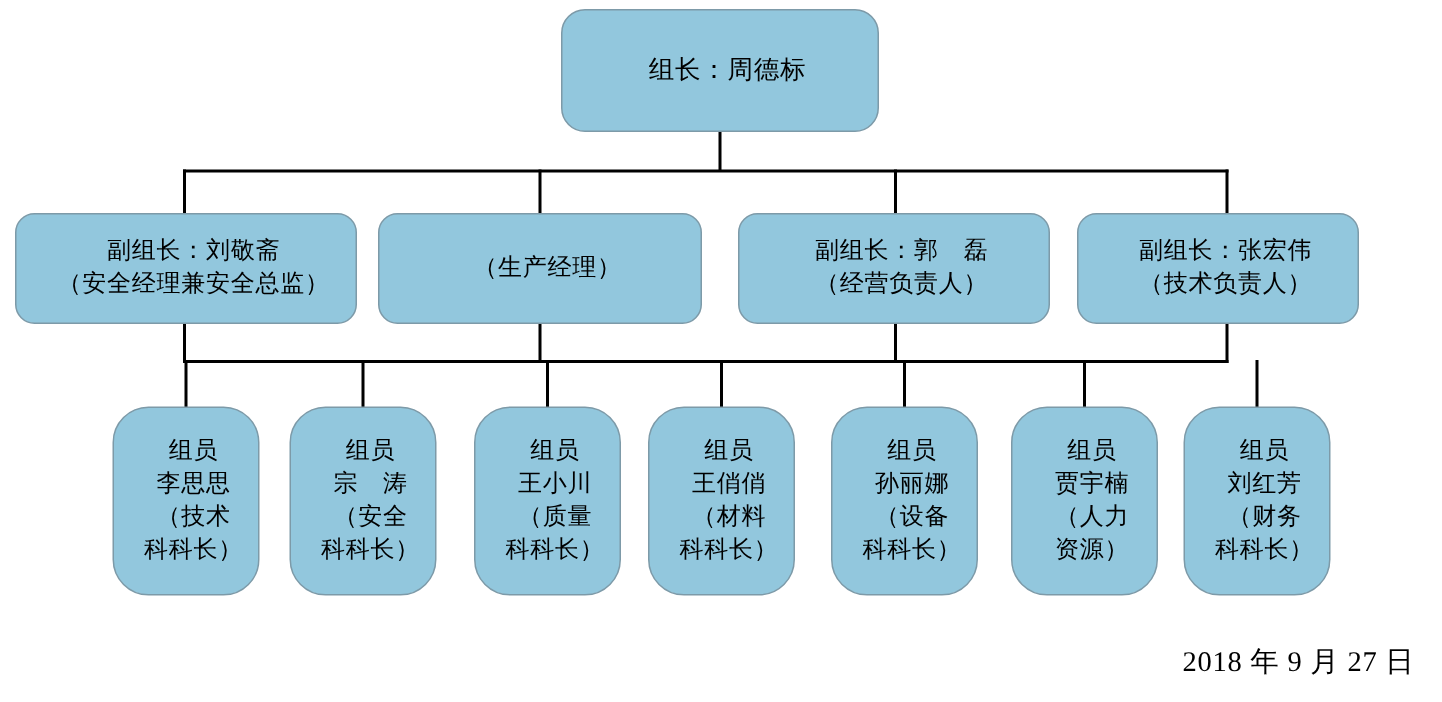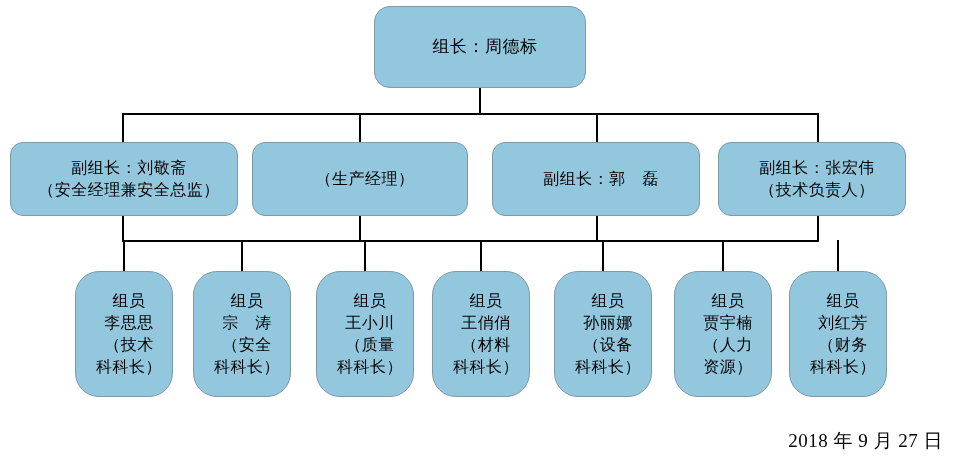--- a/index.html
+++ b/index.html
@@ -108,20 +108,21 @@
 
   <div class="node node-deputy d0">
     <span class="ln">副组长：刘敬斋</span>
     <span class="ln">（安全经理兼安全总监）</span>
   </div>
   <div class="node node-deputy d1">
     <span class="ln">（生产经理）</span>
   </div>
   <div class="node node-deputy d2">
     <span class="ln">副组长：郭　磊</span>
+    <span class="ln">（经营负责人）</span>
   </div>
   <div class="node node-deputy d3">
     <span class="ln">副组长：张宏伟</span>
     <span class="ln">（技术负责人）</span>
   </div>
 
   <div class="conn v" style="left:122px; top:216px; height:26px;"></div>
   <div class="conn v" style="left:359px; top:216px; height:26px;"></div>
   <div class="conn v" style="left:596px; top:216px; height:26px;"></div>
   <div class="conn v" style="left:817px; top:216px; height:26px;"></div>

